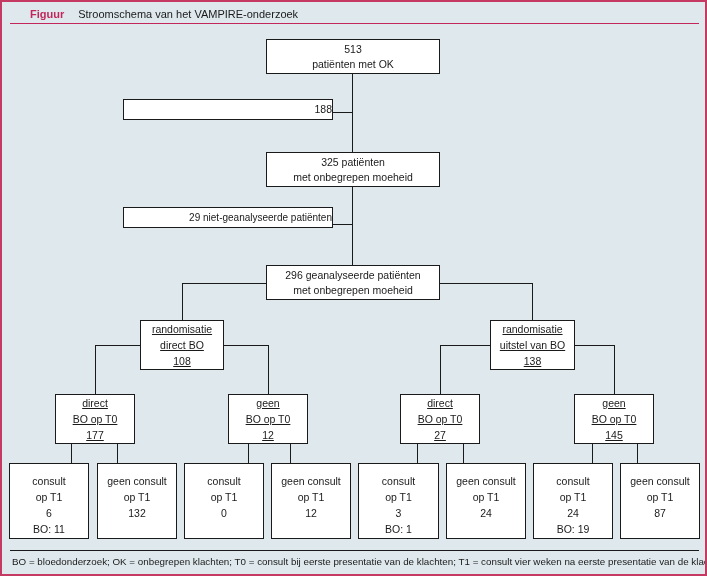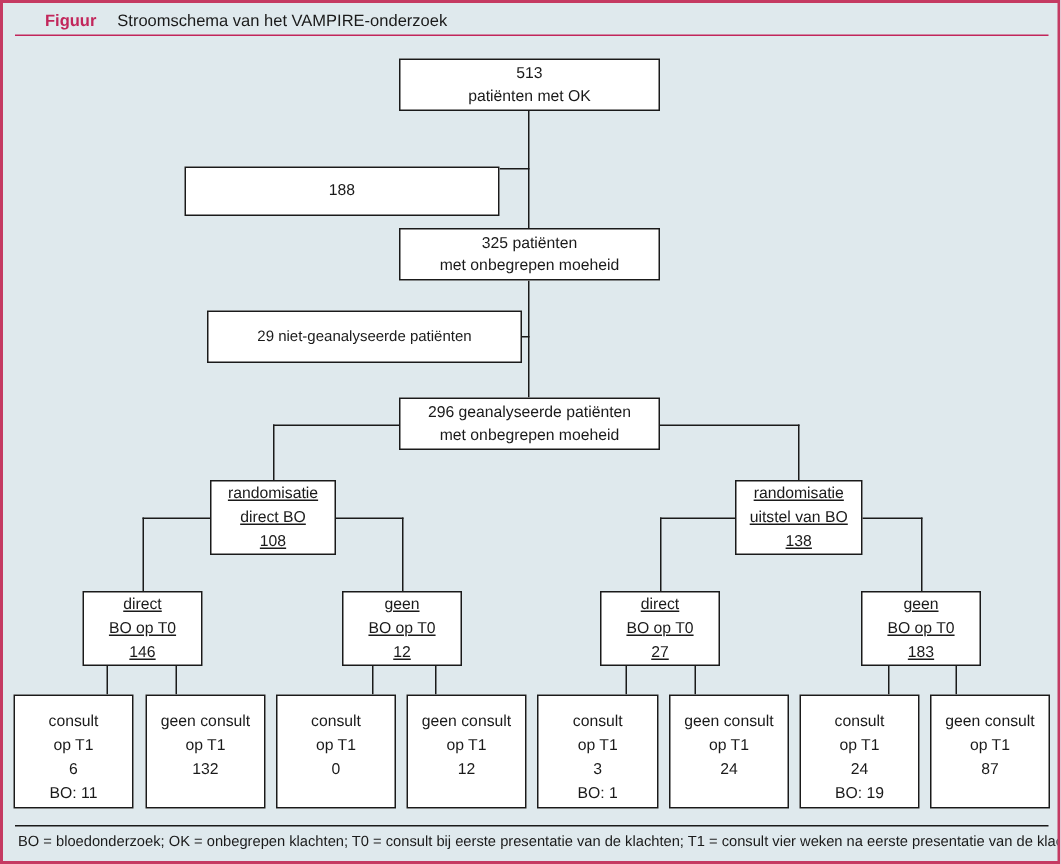--- a/index.html
+++ b/index.html
@@ -69,30 +69,30 @@
   <div class="hline" style="left:93px;top:343px;width:46px;"></div>
   <div class="hline" style="left:222px;top:343px;width:45px;"></div>
   <div class="hline" style="left:438px;top:343px;width:51px;"></div>
   <div class="hline" style="left:572px;top:343px;width:41px;"></div>
 
   <div class="node" style="left:264px;top:37px;width:174px;height:35px;">
     <div>513</div>
     <div>patiënten met OK</div>
   </div>
 
-  <div class="node" style="left:121px;top:109px;width:210px;height:33px;">
+  <div class="node" style="left:121px;top:97px;width:210px;height:21px;align-items:flex-end;">
     <div>188</div>
   </div>
 
   <div class="node" style="left:264px;top:150px;width:174px;height:35px;">
     <div>325 patiënten</div>
     <div>met onbegrepen moeheid</div>
   </div>
 
-  <div class="node tight" style="left:136px;top:205px;width:210px;height:35px;">
+  <div class="node tight" style="left:121px;top:205px;width:210px;height:21px;align-items:flex-end;">
     <div>29 niet-geanalyseerde patiënten</div>
   </div>
 
   <div class="node" style="left:264px;top:263px;width:174px;height:35px;justify-content:center;">
     <div>296 geanalyseerde patiënten</div>
     <div>met onbegrepen moeheid</div>
   </div>
 
   <div class="node l3" style="left:138px;top:318px;width:84px;height:50px;">
     <div>randomisatie</div>
@@ -102,39 +102,39 @@
 
   <div class="node l3" style="left:488px;top:318px;width:85px;height:50px;">
     <div>randomisatie</div>
     <div>uitstel van BO</div>
     <div>138</div>
   </div>
 
   <div class="node l3" style="left:53px;top:392px;width:80px;height:50px;">
     <div>direct</div>
     <div>BO op T0</div>
-    <div>146</div>
+    <div>177</div>
   </div>
 
   <div class="node l3" style="left:226px;top:392px;width:80px;height:50px;">
     <div>geen</div>
     <div>BO op T0</div>
     <div>12</div>
   </div>
 
   <div class="node l3" style="left:398px;top:392px;width:80px;height:50px;">
     <div>direct</div>
     <div>BO op T0</div>
     <div>27</div>
   </div>
 
   <div class="node l3" style="left:572px;top:392px;width:80px;height:50px;">
     <div>geen</div>
     <div>BO op T0</div>
-    <div>183</div>
+    <div>145</div>
   </div>
 
   <div class="node leaf" style="left:7px;top:461px;width:80px;height:76px;">
     <div>consult</div>
     <div>op T1</div>
     <div>6</div>
     <div>BO: 11</div>
   </div>
 
   <div class="node leaf" style="left:95px;top:461px;width:80px;height:76px;">

